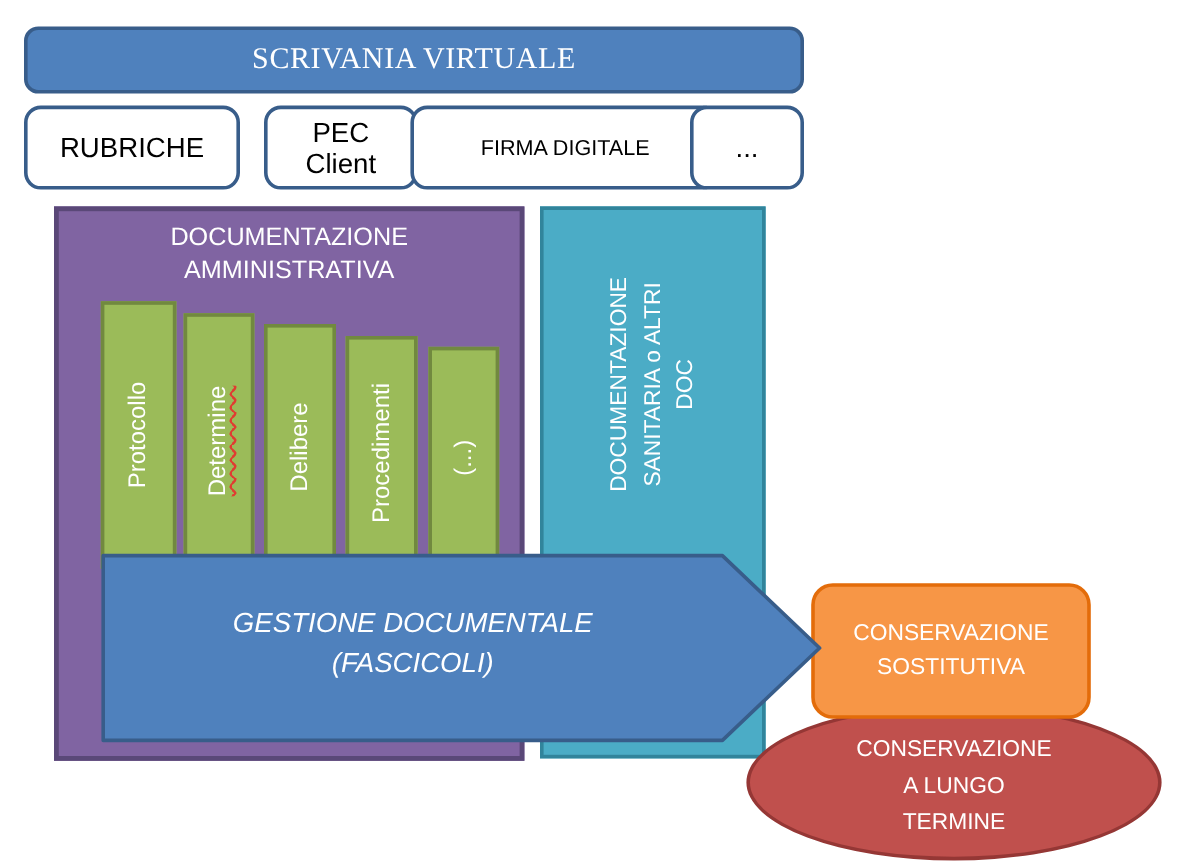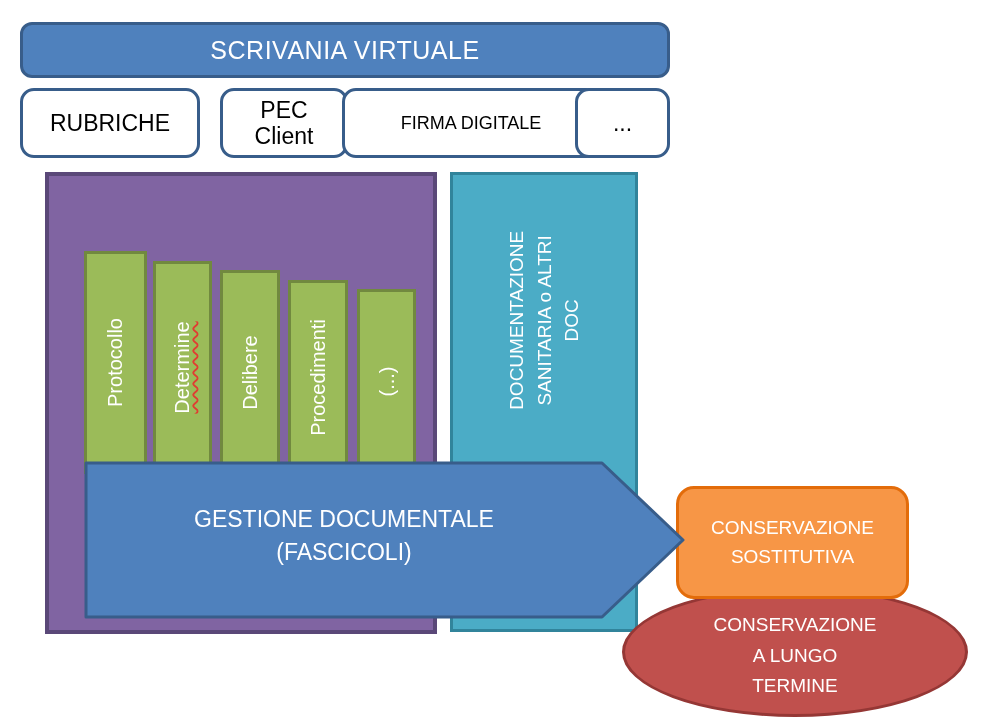--- a/index.html
+++ b/index.html
@@ -7,21 +7,21 @@
   #canvas{position:relative;width:1000px;height:721px;background:#ffffff;overflow:hidden;}
 
   .prelines{white-space:pre-line;}
 
   
   .scrivania{
     position:absolute;left:20px;top:22px;width:650px;height:56px;
     background:var(--blue,#4f81bd);border:3px solid var(--blueBorder,#385d8a);
     border-radius:12px;box-sizing:border-box;
     display:flex;align-items:center;justify-content:center;
-    color:#ffffff;font-size:25px;letter-spacing:.5px;
+    color:#ffffff;font-size:25px;letter-spacing:.5px;font-family:Liberation Serif, serif;
   }
 
   
   .tool{
     position:absolute;top:88px;height:70px;
     background:#ffffff;border:3px solid var(--blueBorder,#385d8a);
     border-radius:14px;box-sizing:border-box;
     display:flex;align-items:center;justify-content:center;
     color:#000000;text-align:center;line-height:1.15;
   }
@@ -76,21 +76,21 @@
   .health-label-area span{
     transform:rotate(-90deg);white-space:pre-line;
     color:#ffffff;font-size:19px;line-height:1.45;text-align:center;
   }
 
   
   .arrow-layer{position:absolute;left:0;top:0;width:1000px;height:721px;z-index:4;pointer-events:none;}
   .arrow-label{
     position:absolute;left:86px;top:463px;width:516px;height:146px;z-index:5;
     display:flex;align-items:center;justify-content:center;
-    color:#ffffff;font-size:23px;line-height:1.45;text-align:center;
+    color:#ffffff;font-size:23px;line-height:1.45;text-align:center;font-style:italic;
   }
 
   
   .sostitutiva{
     position:absolute;left:676px;top:486px;width:233px;height:113px;
     background:var(--orange,#f79646);border:3px solid var(--orangeBorder,#e36c0a);
     border-radius:18px;box-sizing:border-box;z-index:3;
     display:flex;align-items:center;justify-content:center;
     color:#ffffff;font-size:19px;line-height:1.5;text-align:center;
   }
@@ -122,20 +122,22 @@
 Client</span>
   </div>
   <div class="tool tool-firma">
     <span class="prelines">FIRMA DIGITALE</span>
   </div>
   <div class="tool tool-more">
     <span class="prelines">...</span>
   </div>
 
   <div class="admin-panel">
+    <div class="admin-title prelines">DOCUMENTAZIONE
+AMMINISTRATIVA</div>
     <div class="bar bar-1">
       <span>Protocollo</span>
     </div>
     <div class="bar bar-2">
       <span class="misspelled">Determine</span>
     </div>
     <div class="bar bar-3">
       <span>Delibere</span>
     </div>
     <div class="bar bar-4">

